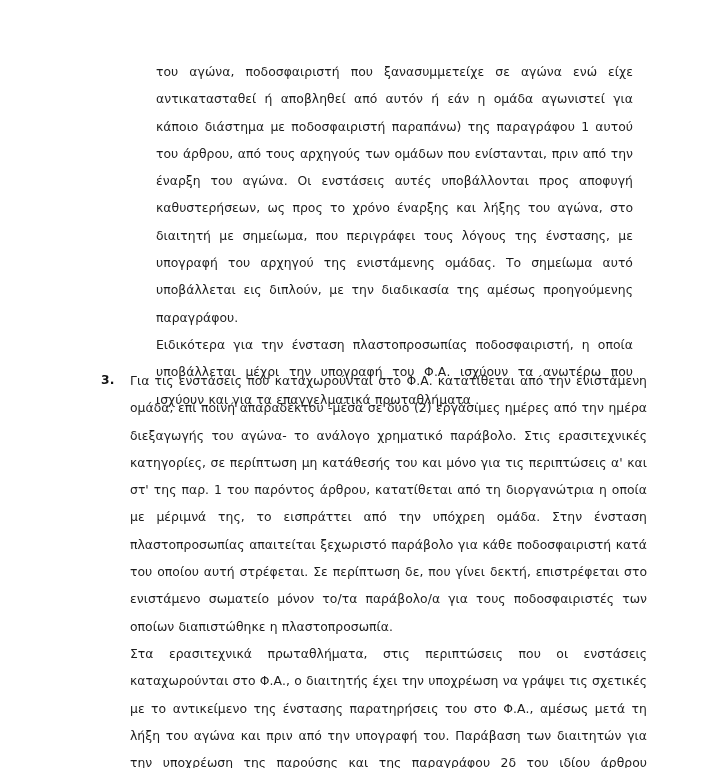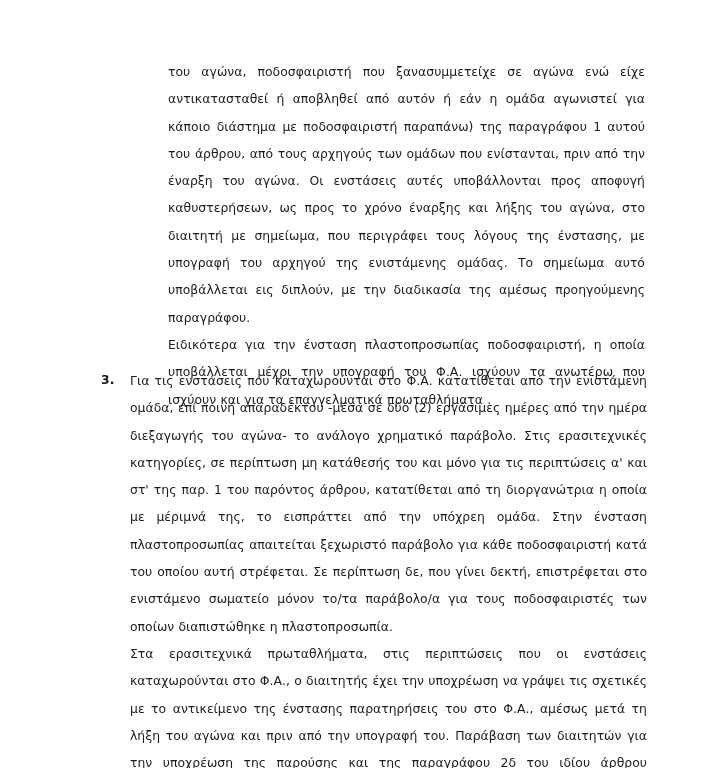--- a/index.html
+++ b/index.html
@@ -20,21 +20,21 @@
     position: relative;
     width: 717px;
     height: 768px;
     background: #ffffff;
     box-sizing: border-box;
   }
 
   
   .block-continuation {
     position: absolute;
-    left: 168px;
+    left: 156px;
     top: 58px;
     width: 477px;
   }
 
   
   .block-clause {
     position: absolute;
     left: 101px;
     top: 367px;
     width: 546px;

